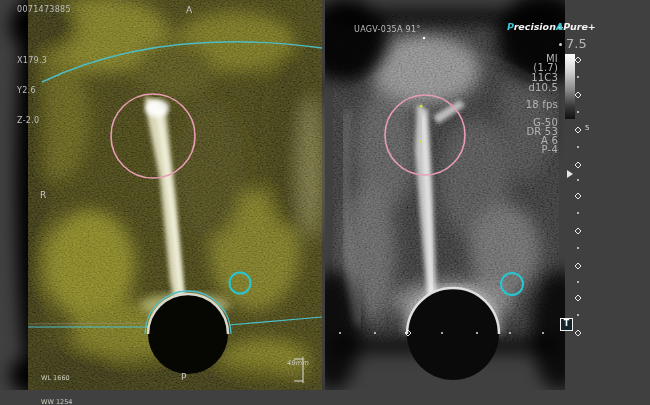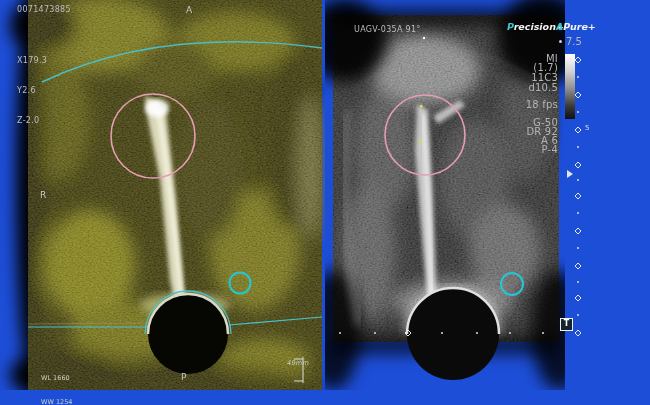--- a/index.html
+++ b/index.html
@@ -1,28 +1,28 @@
 <!DOCTYPE html>
 <html><head>
 <meta charset="utf-8">
 <style>
   *{margin:0;padding:0;box-sizing:border-box}
   html,body{background:#000;width:650px;height:405px;overflow:hidden;
     font-family:"DejaVu Sans",sans-serif}
-  .screen{position:relative;width:650px;height:405px;background:#1d4ed8}
+  .screen{position:relative;width:650px;height:405px;background:#404040}
   svg{position:absolute;display:block}
   .ov{position:absolute;color:#bdbdbd;font-size:8px;letter-spacing:.3px;
       line-height:10px;white-space:pre}
   .coords{line-height:10px}
   .orient{font-size:9px;color:#c9c9c9}
   .tiny{font-size:6.5px;color:#cfcfc0;line-height:8px;letter-spacing:0}
   .scalelbl{font-size:6.5px;color:#c8c8c8;font-style:italic}
   .brand{position:absolute;font-style:italic;font-weight:bold;font-size:9.5px;color:#f2f2f2}
   .brand .accent{color:#3ac6d4}
-  .freq{position:absolute;color:#b9b9b9;font-size:10px}
+  .freq{position:absolute;color:#b9b9b9;font-size:13px}
   .freq .tickdot{display:inline-block;width:3px;height:3px;background:#cfcfcf;
       border-radius:50%;margin:0 4px 1px 0;vertical-align:middle}
   .setline{position:absolute;left:516px;width:42px;text-align:right;
       font-size:10px;color:#b4b4b4;letter-spacing:.2px}
   .graybar{position:absolute;left:565px;top:54px;width:10px;height:65px;
       background:linear-gradient(#ffffff,#cfcfcf 28%,#8a8a8a 55%,#3a3a3a 80%,#101010)}
   .rulerlbl{position:absolute;left:585px;top:124px;font-size:7px;color:#e0e0e0}
   .focus-tri{position:absolute;left:567px;top:170px;width:0;height:0;
       border-left:6px solid #e6e6e6;border-top:4px solid transparent;
       border-bottom:4px solid transparent}
@@ -193,21 +193,21 @@
   <div class="brand" style="left:507px;top:21px"><span class="accent">P</span><span>recision+</span></div>
   <div class="brand" style="left:556px;top:21px"><span class="accent">A</span><span>Pure+</span></div>
   <div class="freq" style="left:559px;top:36px"><span class="tickdot"></span><span>7.5</span></div>
 
   <div class="setline" style="top:53px">MI</div>
   <div class="setline" style="top:62px">(1.7)</div>
   <div class="setline" style="top:72px">11C3</div>
   <div class="setline" style="top:82px">d10.5</div>
   <div class="setline" style="top:99px">18 fps</div>
   <div class="setline" style="top:117px">G-50</div>
-  <div class="setline" style="top:126px">DR 92</div>
+  <div class="setline" style="top:126px">DR 53</div>
   <div class="setline" style="top:135px">A 6</div>
   <div class="setline" style="top:144px">P-4</div>
 
   <div class="graybar"></div>
   <div class="rulerlbl">5</div>
   <div class="focus-tri"></div>
   <div class="tbtn">T</div>
 
 </div>
 

